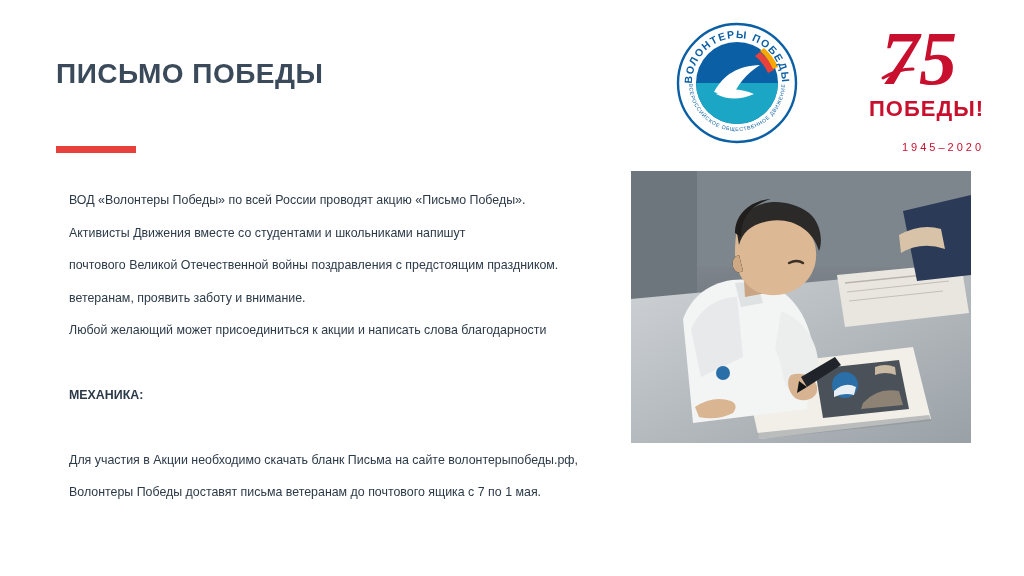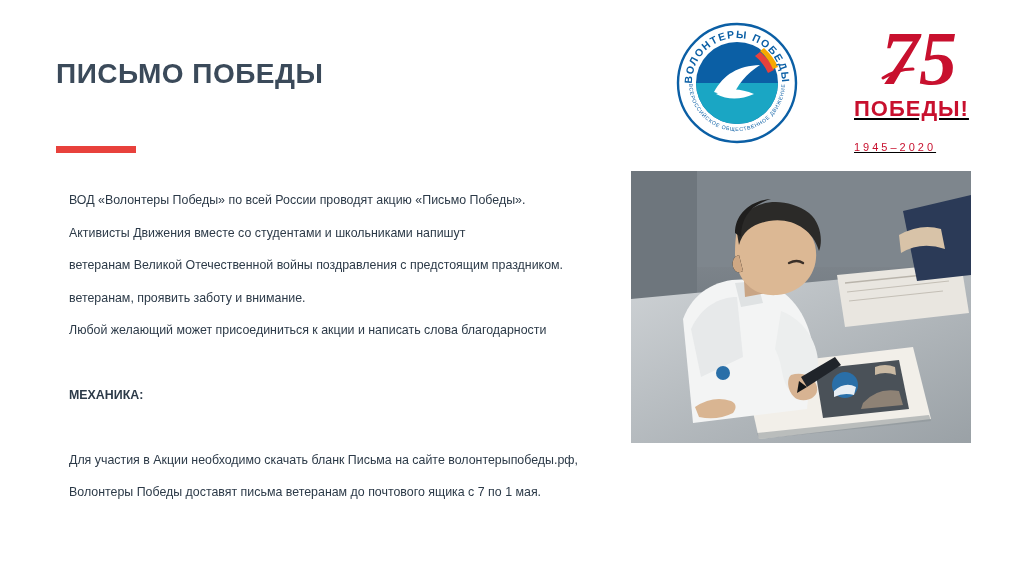--- a/index.html
+++ b/index.html
@@ -79,22 +79,21 @@
     display: block;
   }
 
   
   .pobeda-logo {
     position: absolute;
     left: 854px;
     top: 18px;
     width: 130px;
     height: 130px;
-    text-align: left;
-    text-decoration: underline;
+    text-align: right;
   }
   .pobeda-75 {
     position: relative;
     height: 78px;
   }
   .pobeda-75 svg { display:block; margin: 0 auto; }
   .pobeda-word {
     font-size: 22px;
     font-weight: bold;
     letter-spacing: 1px;
@@ -125,21 +124,21 @@
 <body>
 
 <div class="slide">
 
   <div class="title">ПИСЬМО ПОБЕДЫ</div>
   <div class="title-rule"></div>
 
   <div class="body-text">
     <p>ВОД «Волонтеры Победы» по всей России проводят акцию «Письмо Победы».</p>
     <p>Активисты Движения вместе со студентами и школьниками напишут</p>
-    <p>ветеранам Великой Отечественной войны поздравления с предстоящим праздником.</p>
+    <p>почтового Великой Отечественной войны поздравления с предстоящим праздником.</p>
     <p>ветеранам, проявить заботу и внимание.</p>
     <p>Любой желающий может присоединиться к акции и написать слова благодарности</p>
     <div class="para-gap"></div>
     <p class="mech-head">МЕХАНИКА:</p>
     <div class="para-gap"></div>
     <p>Для участия в Акции необходимо скачать бланк Письма на сайте волонтерыпобеды.рф,</p>
     <p>Волонтеры Победы доставят письма ветеранам до почтового ящика с 7 по 1 мая.</p>
   </div>
 
   <div class="vp-logo">

